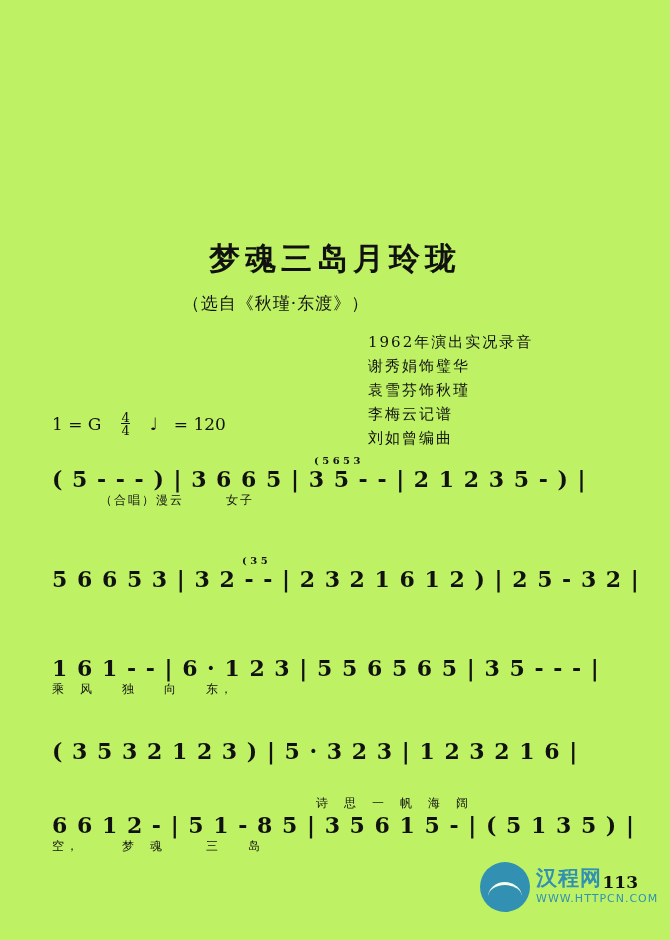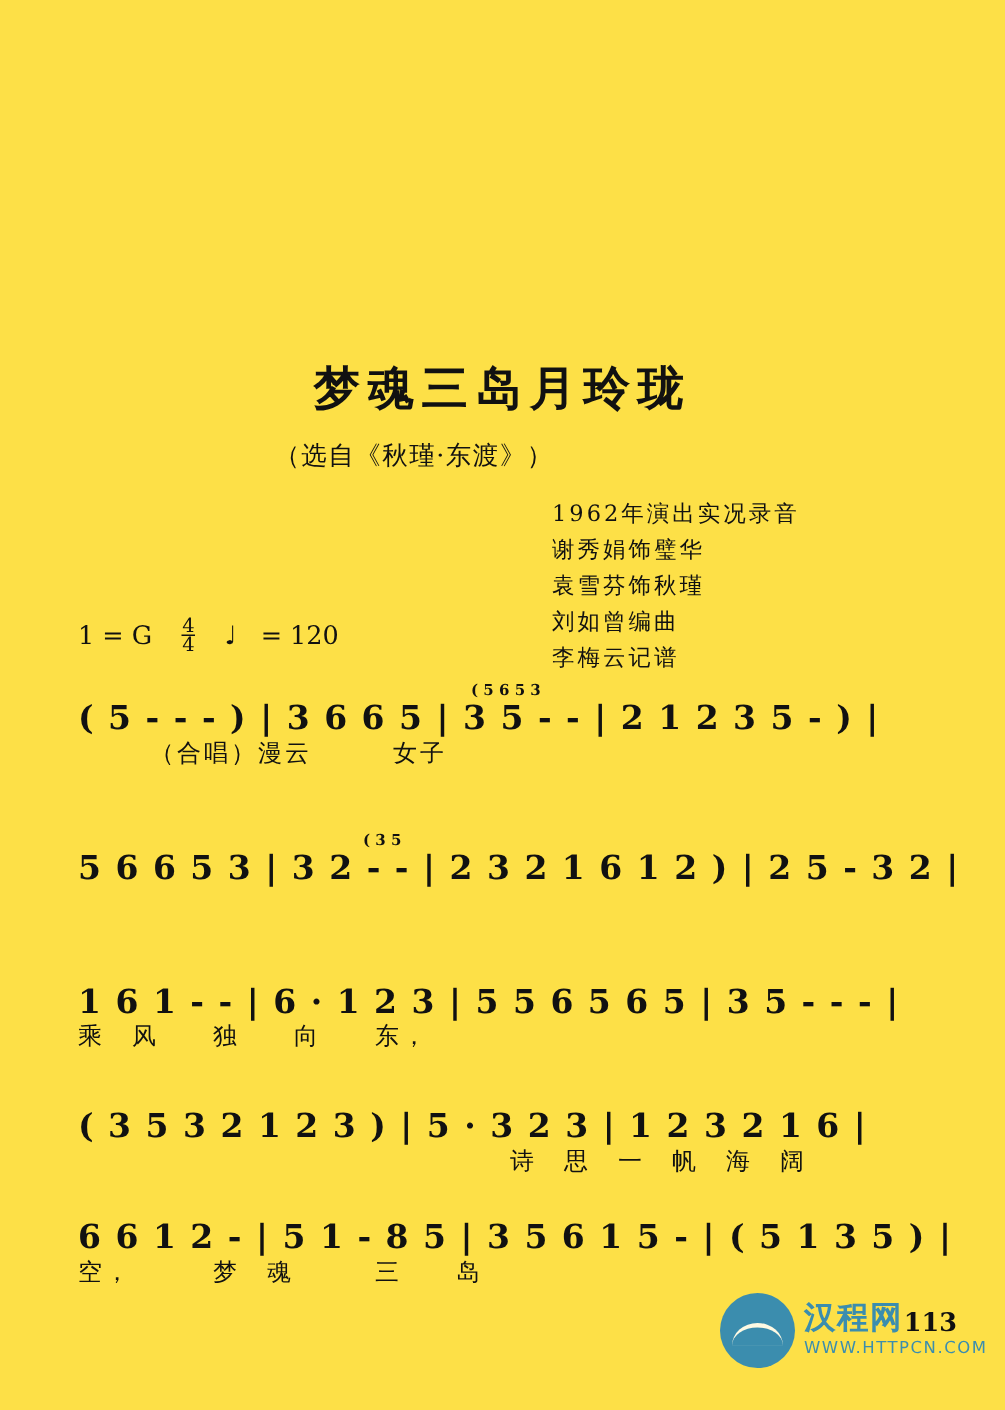--- a/index.html
+++ b/index.html
@@ -11,21 +11,21 @@
     height: 940px;
     background: #ffffff;
     font-family: "Liberation Serif", serif;
     color: #111111;
     overflow: hidden;
   }
   .page {
     position: relative;
     width: 670px;
     height: 940px;
-    background: #fde047;
+    background: #bef264;
   }
   
   .title {
     position: absolute;
     top: 238px;
     left: 0;
     width: 670px;
     text-align: center;
     font-size: 31px;
     font-weight: bold;
@@ -87,21 +87,21 @@
     font-family: "DejaVu Serif", serif;
   }
   .notes {
     font-size: 22px;
     letter-spacing: 1px;
     white-space: nowrap;
     font-weight: bold;
     font-family: "DejaVu Serif", serif;
   }
   .lyrics {
-    font-size: 16px;
+    font-size: 12px;
     white-space: nowrap;
     letter-spacing: 2px;
     font-family: "DejaVu Serif", serif;
   }
   .above {
     font-size: 10px;
     white-space: nowrap;
     font-family: "DejaVu Serif", serif;
     font-weight: bold;
   }
@@ -167,22 +167,22 @@
 
 <div class="page">
 
   <div class="title">梦魂三岛月玲珑</div>
   <div class="subtitle">（选自《秋瑾·东渡》）</div>
 
   <div class="credits">
     <div>1962年演出实况录音</div>
     <div>谢秀娟饰璧华</div>
     <div>袁雪芬饰秋瑾</div>
+    <div>李梅云记谱</div>
     <div>刘如曾编曲</div>
-    <div>李梅云记谱</div>
   </div>
 
   <div class="keyline">
     <span>1 = G</span>
     <span class="frac">
       <span class="num">4</span>
       <span class="den">4</span>
     </span>
     <span class="note-sym">♩</span>
     <span>= 120</span>
@@ -199,21 +199,21 @@
     <div class="notes">5  6 6 5 3 | 3 2 - - | 2 3 2 1 6 1 2 ) | 2  5 - 3 2 |</div>
   </div>
 
   <div class="stave" style="top:655px;">
     <div class="notes">1 6 1 - - | 6 · 1  2 3 | 5 5 6 5 6 5 | 3 5 - - - |</div>
     <div class="lyrics">乘　风　　独　　向　　东，</div>
   </div>
 
   <div class="stave" style="top:738px;">
     <div class="notes">( 3 5  3 2  1 2 3 ) | 5 · 3 2 3 | 1 2 3  2 1 6 |</div>
-    <div class="lyrics" style="margin-left:180px;">　　　　　　诗　思　一　帆　海　阔</div>
+    <div class="lyrics" style="margin-left:180px;margin-top:31px;">　　　　　　诗　思　一　帆　海　阔</div>
   </div>
 
   <div class="stave" style="top:812px;">
     <div class="notes">6  6 1 2 - | 5 1 - 8 5 | 3 5 6 1 5 - | ( 5 1  3 5 ) |</div>
     <div class="lyrics">空，　　　梦　魂　　　三　　岛</div>
   </div>
 
   <div class="pageno">113</div>
 
   <div class="watermark">

